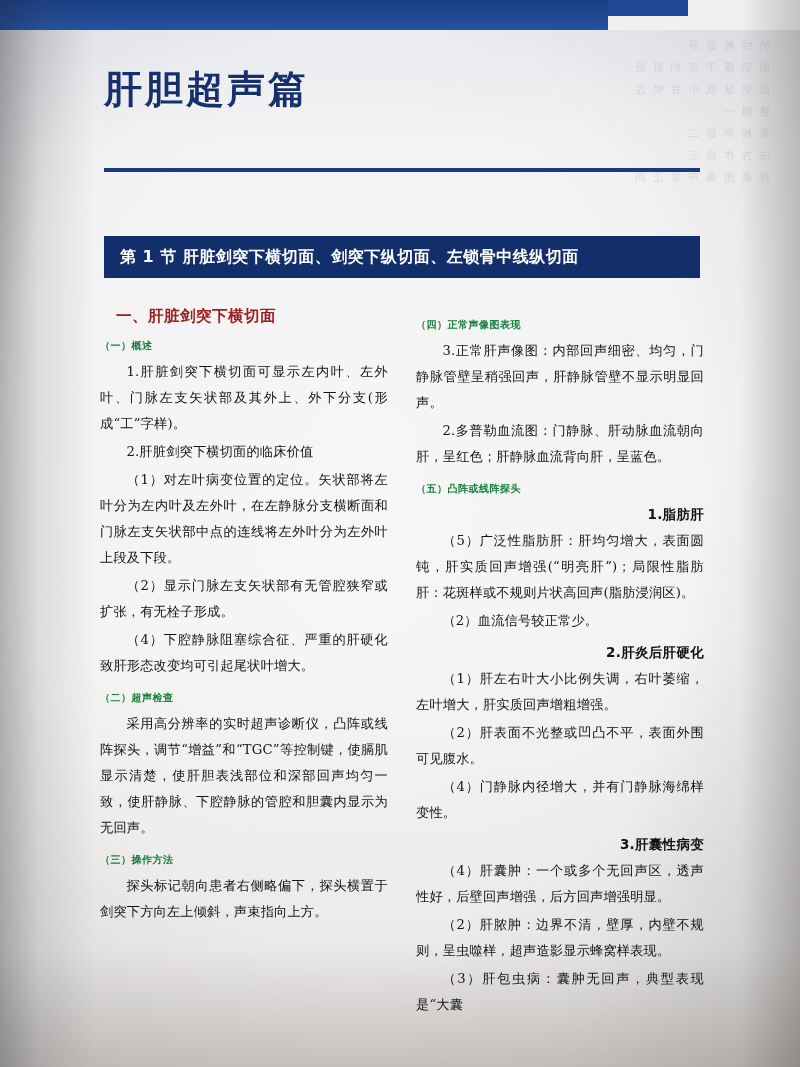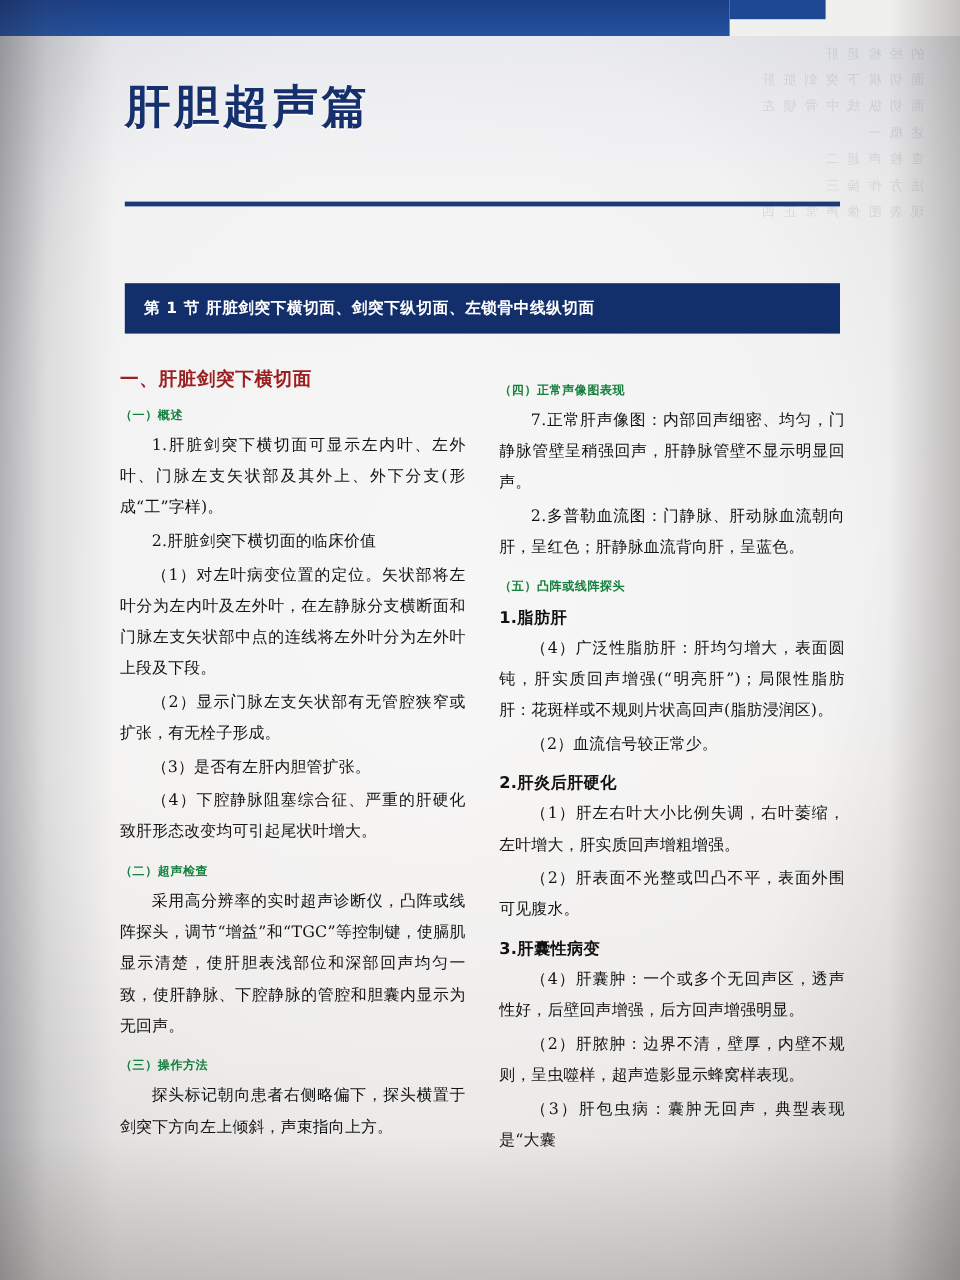--- a/index.html
+++ b/index.html
@@ -105,38 +105,38 @@
     width: 596px;
     height: 42px;
     background: #132f6b;
     display: flex;
     align-items: center;
   }
   .section-bar span {
     color: #ffffff;
     font-family: "DejaVu Sans", sans-serif;
     font-weight: bold;
-    font-size: 13px;
+    font-size: 16px;
     letter-spacing: 0.5px;
     padding-left: 16px;
     white-space: nowrap;
   }
   .columns {
     position: absolute;
     left: 100px;
     top: 306px;
     width: 604px;
     display: flex;
     gap: 28px;
   }
   .col {
     width: 288px;
   }
   h2.h-main {
-    margin: 0 0 10px 0;
+    margin: 0 0 10px 16px;
     font-family: "DejaVu Sans", sans-serif;
     font-weight: bold;
     font-size: 15.5px;
     color: #9c1f20;
     letter-spacing: 0.5px;
   }
   h3.h-sub {
     margin: 12px 0 6px 0;
     font-family: "DejaVu Sans", sans-serif;
     font-weight: bold;
@@ -144,20 +144,21 @@
     color: #15803d;
     letter-spacing: 0.5px;
   }
   h4.h-num {
     margin: 10px 0 4px 0;
     font-family: "DejaVu Sans", sans-serif;
     font-weight: bold;
     font-size: 13.5px;
     color: #111111;
     letter-spacing: 0.3px;
+    text-align: right;
   }
   p.body {
     margin: 0 0 2px 0;
     font-family: "DejaVu Serif", serif;
     font-size: 13.2px;
     line-height: 26px;
     color: #131313;
     text-align: justify;
     text-justify: inter-ideograph;
     letter-spacing: 0.2px;
@@ -214,40 +215,40 @@
 
     <div class="columns">
       <div class="col">
         <h2 class="h-main">一、肝脏剑突下横切面</h2>
         <div id="left-blocks">
             <h3 class="h-sub">（一）概述</h3>
             <p class="body indent">1.肝脏剑突下横切面可显示左内叶、左外叶、门脉左支矢状部及其外上、外下分支(形成“工”字样)。</p>
             <p class="body indent">2.肝脏剑突下横切面的临床价值</p>
             <p class="body indent">（1）对左叶病变位置的定位。矢状部将左叶分为左内叶及左外叶，在左静脉分支横断面和门脉左支矢状部中点的连线将左外叶分为左外叶上段及下段。</p>
             <p class="body indent">（2）显示门脉左支矢状部有无管腔狭窄或扩张，有无栓子形成。</p>
-            <p class="body indent">（3）是否有左肝内胆管扩张。</p>
             <p class="body indent">（4）下腔静脉阻塞综合征、严重的肝硬化致肝形态改变均可引起尾状叶增大。</p>
             <h3 class="h-sub">（二）超声检查</h3>
             <p class="body indent">采用高分辨率的实时超声诊断仪，凸阵或线阵探头，调节“增益”和“TGC”等控制键，使膈肌显示清楚，使肝胆表浅部位和深部回声均匀一致，使肝静脉、下腔静脉的管腔和胆囊内显示为无回声。</p>
             <h3 class="h-sub">（三）操作方法</h3>
             <p class="body indent">探头标记朝向患者右侧略偏下，探头横置于剑突下方向左上倾斜，声束指向上方。</p>
           </div>
       </div>
       <div class="col">
         <div id="right-blocks">
             <h3 class="h-sub">（四）正常声像图表现</h3>
-            <p class="body indent">7.正常肝声像图：内部回声细密、均匀，门静脉管壁呈稍强回声，肝静脉管壁不显示明显回声。</p>
+            <p class="body indent">3.正常肝声像图：内部回声细密、均匀，门静脉管壁呈稍强回声，肝静脉管壁不显示明显回声。</p>
             <p class="body indent">2.多普勒血流图：门静脉、肝动脉血流朝向肝，呈红色；肝静脉血流背向肝，呈蓝色。</p>
             <h3 class="h-sub">（五）凸阵或线阵探头</h3>
             <h4 class="h-num">1.脂肪肝</h4>
-            <p class="body indent">（4）广泛性脂肪肝：肝均匀增大，表面圆钝，肝实质回声增强(“明亮肝”)；局限性脂肪肝：花斑样或不规则片状高回声(脂肪浸润区)。</p>
+            <p class="body indent">（5）广泛性脂肪肝：肝均匀增大，表面圆钝，肝实质回声增强(“明亮肝”)；局限性脂肪肝：花斑样或不规则片状高回声(脂肪浸润区)。</p>
             <p class="body indent">（2）血流信号较正常少。</p>
             <h4 class="h-num">2.肝炎后肝硬化</h4>
             <p class="body indent">（1）肝左右叶大小比例失调，右叶萎缩，左叶增大，肝实质回声增粗增强。</p>
             <p class="body indent">（2）肝表面不光整或凹凸不平，表面外围可见腹水。</p>
+            <p class="body indent">（4）门静脉内径增大，并有门静脉海绵样变性。</p>
             <h4 class="h-num">3.肝囊性病变</h4>
             <p class="body indent">（4）肝囊肿：一个或多个无回声区，透声性好，后壁回声增强，后方回声增强明显。</p>
             <p class="body indent">（2）肝脓肿：边界不清，壁厚，内壁不规则，呈虫噬样，超声造影显示蜂窝样表现。</p>
             <p class="body indent">（3）肝包虫病：囊肿无回声，典型表现是“大囊</p>
           </div>
       </div>
     </div>
   </div>
 
   <div class="gutter"></div>

